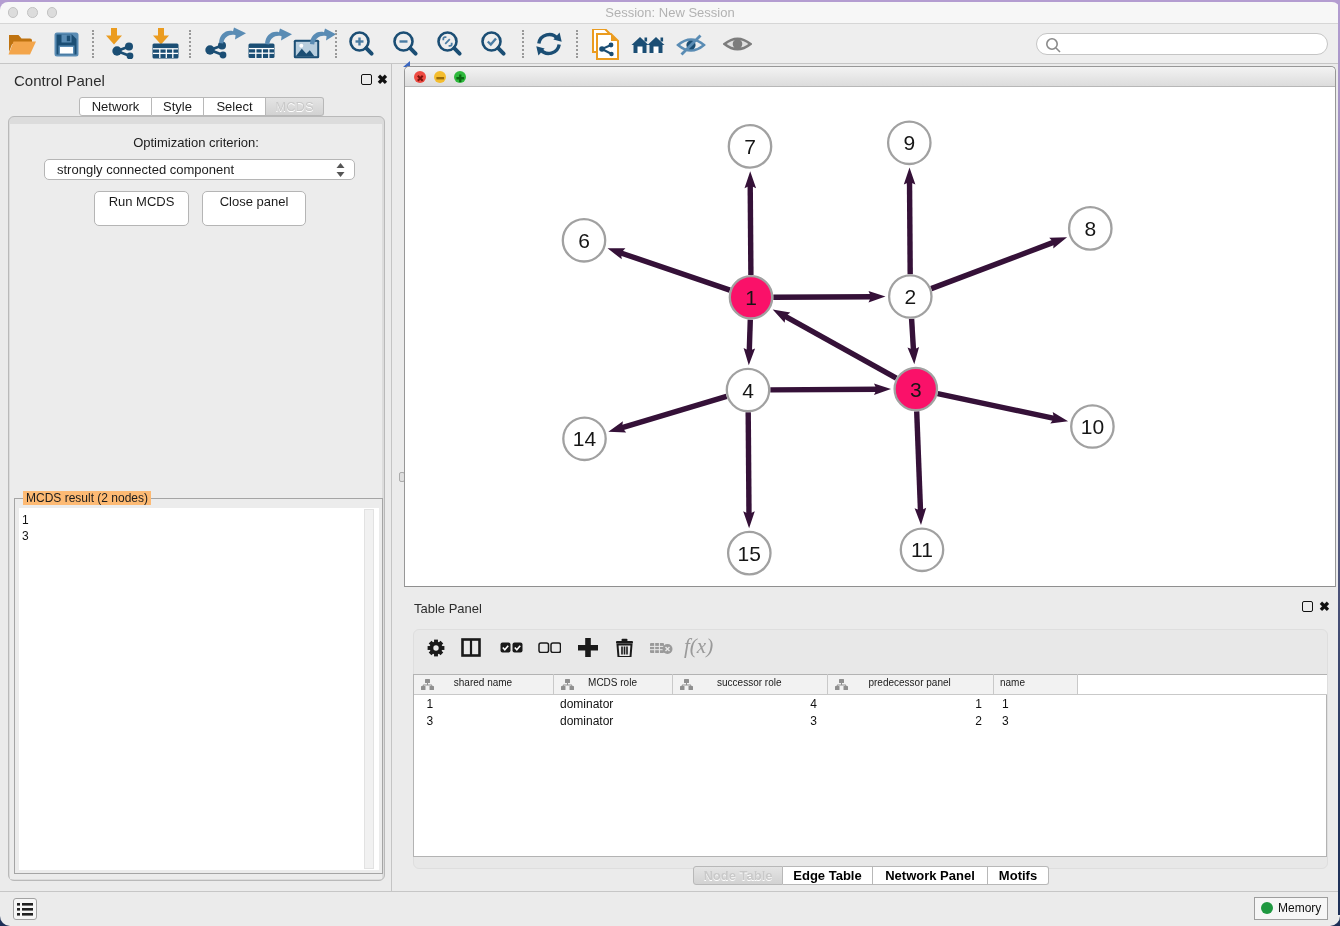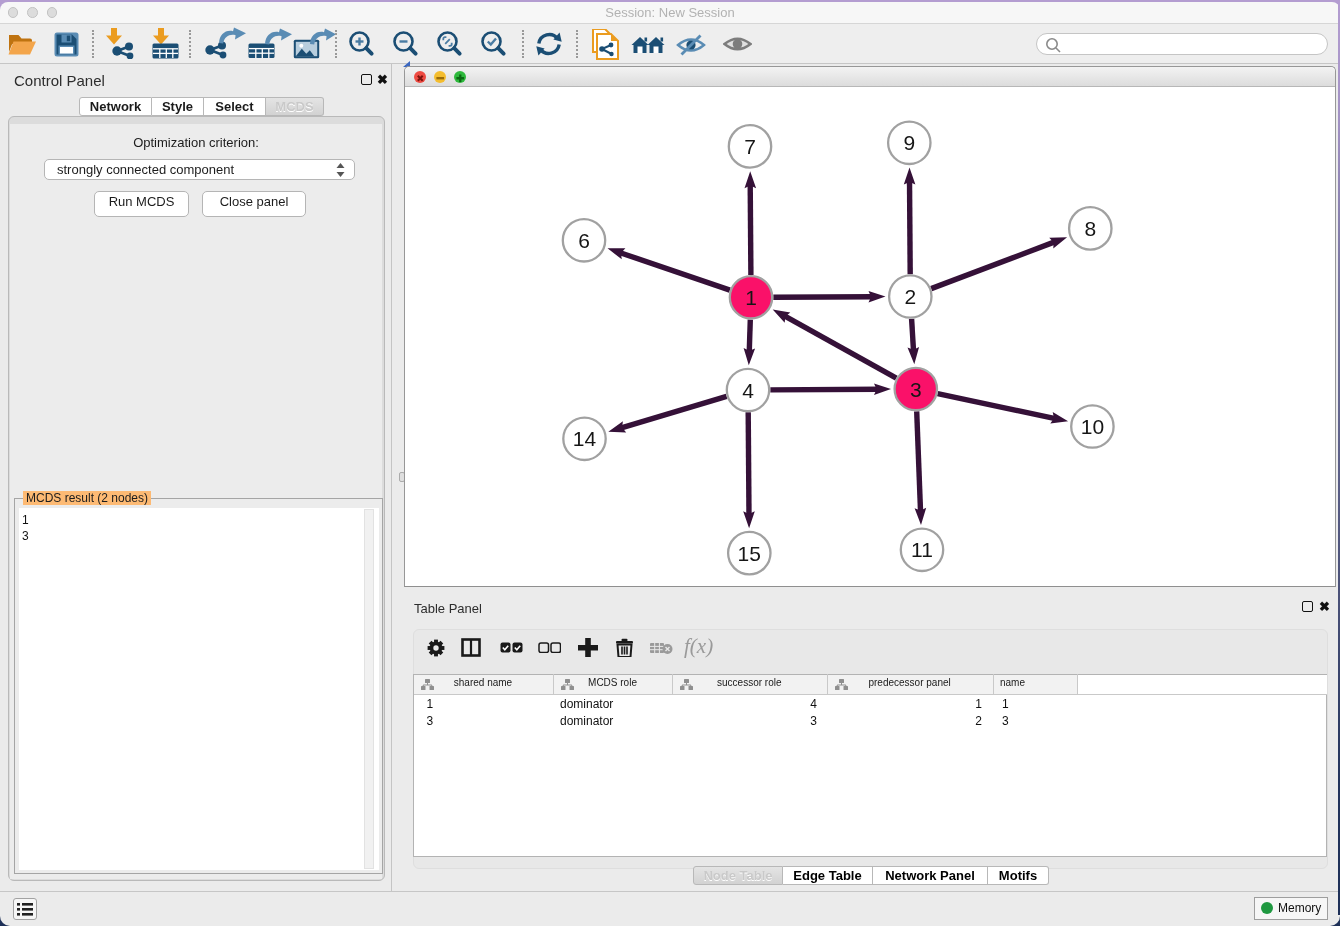--- a/index.html
+++ b/index.html
@@ -13,29 +13,29 @@
 
 #toolbar{left:0;top:24px;width:1340px;height:40px;background:#eeeeee;border-bottom:1px solid #c6c6c6}
 .sep{top:30px;width:0;height:28px;border-left:2px dotted #999}
 .ticon{top:30px}
 #search{left:1036px;top:33px;width:292px;height:22px;background:#fff;border:1px solid #c5c5c5;border-radius:11px}
 
 #cpanel{left:0;top:64px;width:392px;height:827px;background:#ebebeb;border-right:1px solid #c4c4c4}
 #cphead{left:14px;top:72px;font-size:15px;color:#2d2d2d}
 .wmax{width:11px;height:11px;border:1.6px solid #111;border-radius:2px;background:transparent}
 .wx{font-size:13px;font-weight:bold;color:#111;line-height:11px}
-.tabs{display:flex;font-size:13px;font-weight:bold;color:#1a1a1a}
+.tabs{display:flex;font-size:13px;font-weight:normal;color:#1a1a1a}
 .tab{background:#fff;border:1px solid #b8b8b8;border-left:none;text-align:center;line-height:17.5px;height:19px}
 .tab.first{border-left:1px solid #b8b8b8;border-radius:3px 0 0 3px}
 .tab.sel{background:linear-gradient(#e4e4e4,#d2d2d2);color:#c9c9c9;text-shadow:0 1px 0 #fff;border-radius:0 3px 3px 0}
 #cppane{left:8px;top:116px;width:377px;height:765px;background:#dcdcdc;border:1px solid #b9b9b9;border-radius:6px}
 #cpinner{left:10px;top:124px;width:372px;height:755px;background:#ececec}
 #optlabel{left:0;top:135px;width:392px;text-align:center;font-size:13px;color:#1c1c1c}
 #combo{left:44px;top:159px;width:311px;height:21px;background:#fff;border:1px solid #b5b5b5;border-radius:5px;font-size:13px;color:#1c1c1c;line-height:19px;padding-left:12px}
-.btn{height:26px;background:#fff;border:1px solid #b5b5b5;border-radius:5px;font-size:13px;color:#1c1c1c;text-align:center;line-height:19px}
+.btn{height:35px;background:#fff;border:1px solid #b5b5b5;border-radius:5px;font-size:13px;color:#1c1c1c;text-align:center;line-height:19px}
 #grp{left:14px;top:498px;width:369px;height:376px;border:1px solid #a5a5a5}
 #grplabel{left:23px;top:491px;background:#fdba74;padding:0 3px;font-size:12px;color:#1c1c1c}
 #grptext{left:19px;top:508px;width:360px;height:362px;background:#fff;font-size:12px;color:#111;line-height:16px;padding:4px 0 0 3px}
 #grpsb{left:363.5px;top:509px;width:10px;height:360px;background:#f1f1f1;border:1px solid #e2e2e2}
 
 #netwin{left:404px;top:66px;width:932px;height:521px;background:#fff;border:1px solid #979797;border-bottom:1px solid #8f8f8f;border-radius:5px 5px 0 0}
 #nettitle{left:0;top:0;width:100%;height:20px;background:linear-gradient(#f3f3f3,#dcdcdc);border-bottom:1px solid #b7b7b7;border-radius:5px 5px 0 0}
 .mac{width:12.5px;height:12.5px;border-radius:50%;top:3.5px}
 #netname{width:100%;top:3px;text-align:center;font-size:12.5px;font-weight:bold;color:#2b2b2b}
 #graph{left:405px;top:86px}

